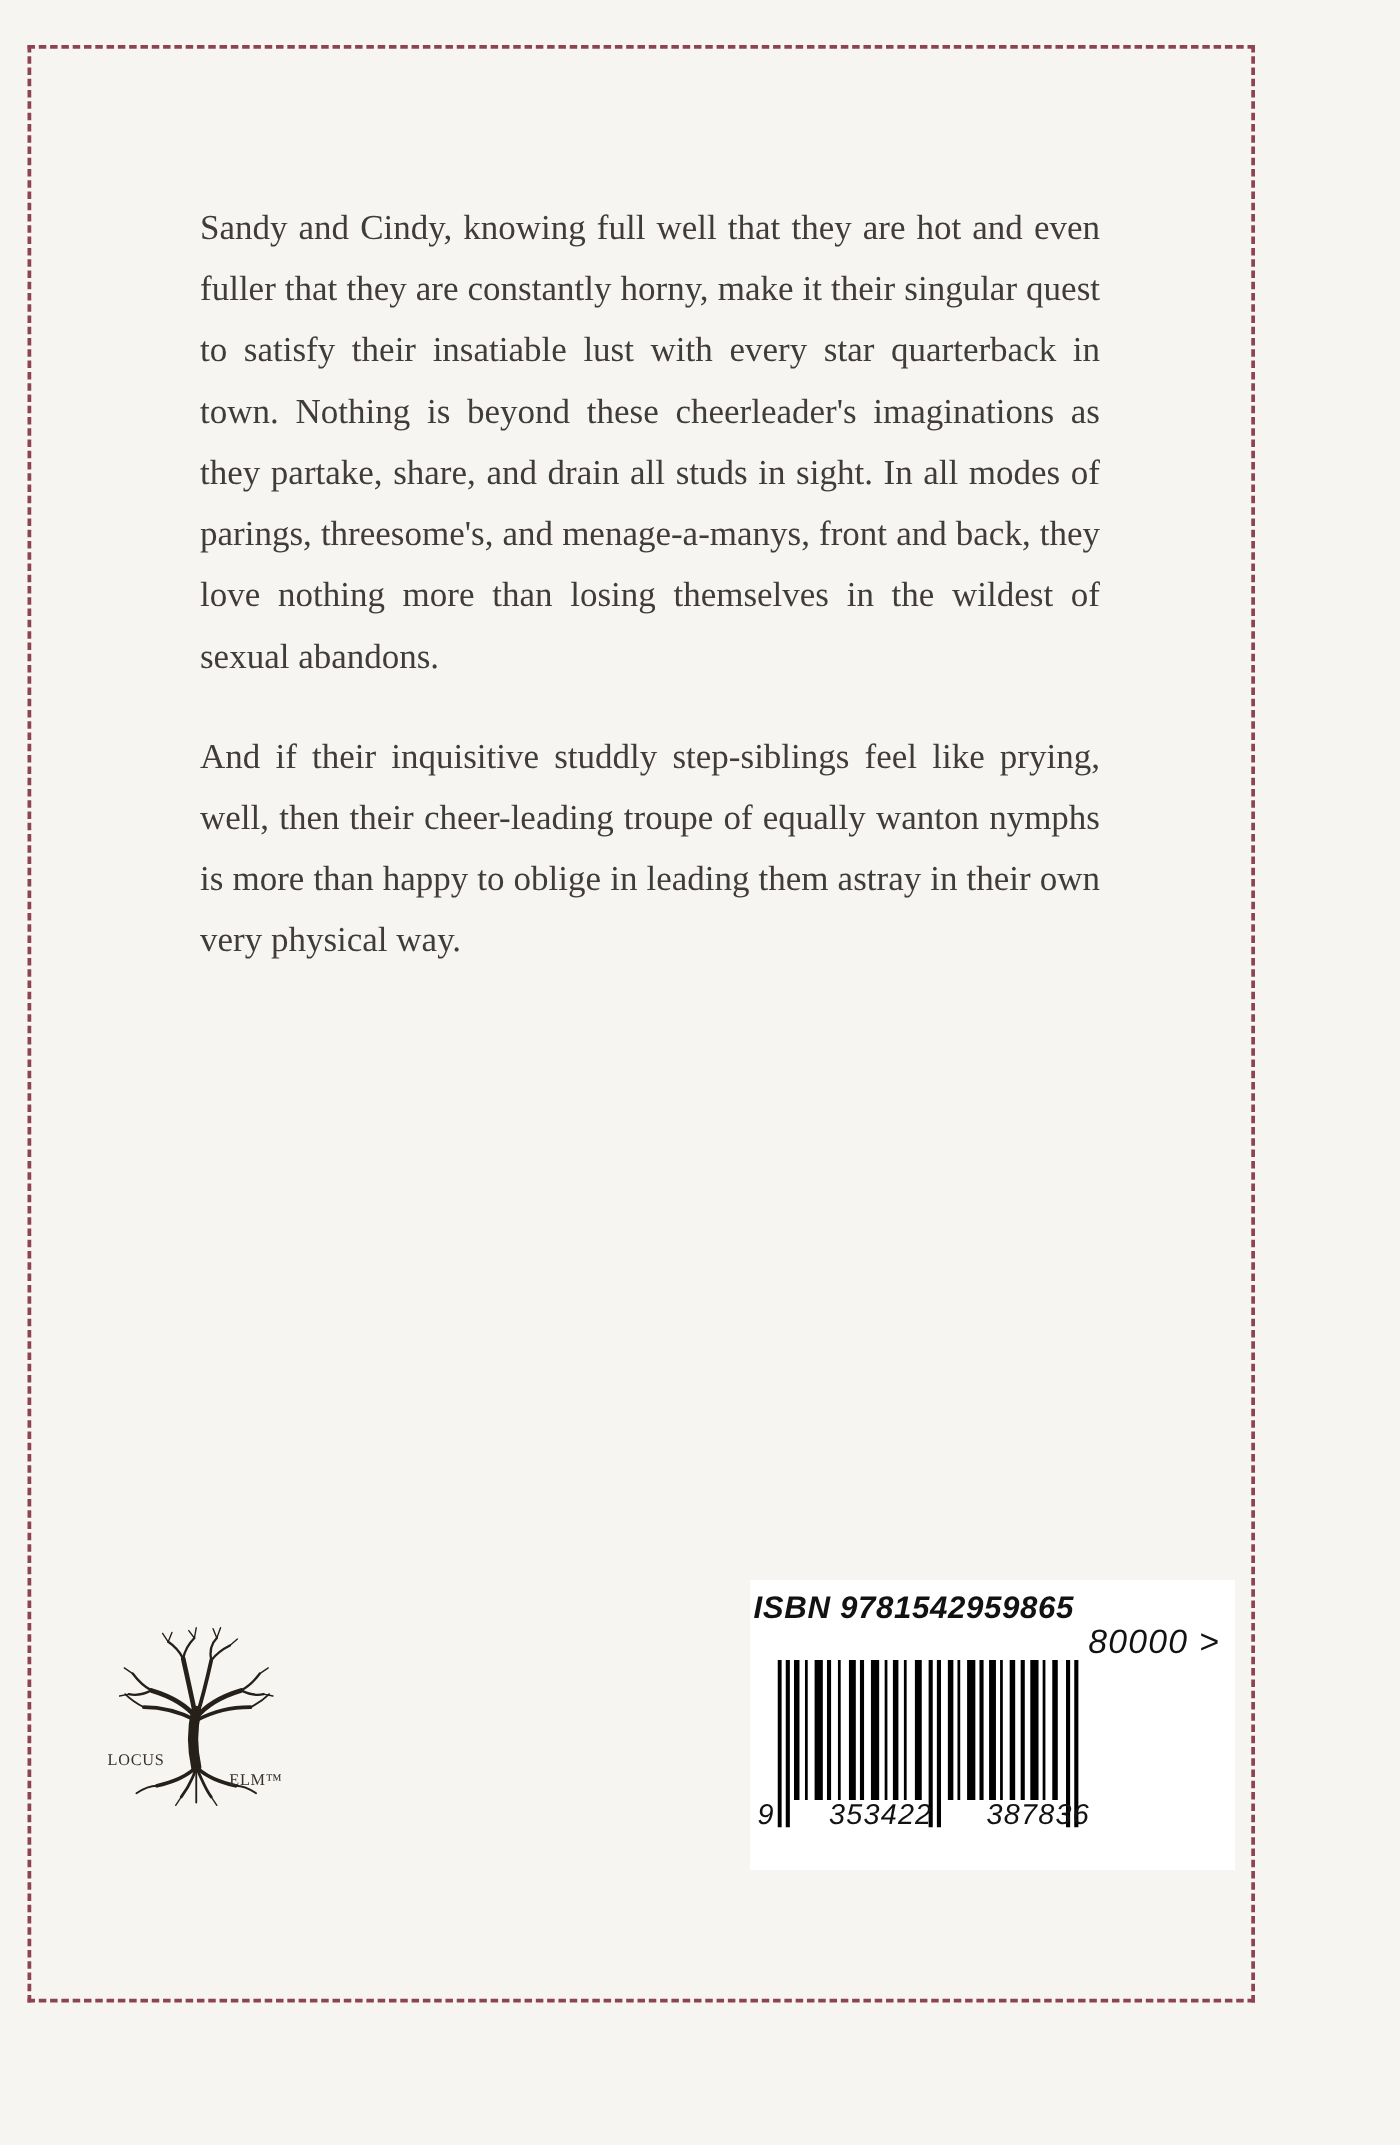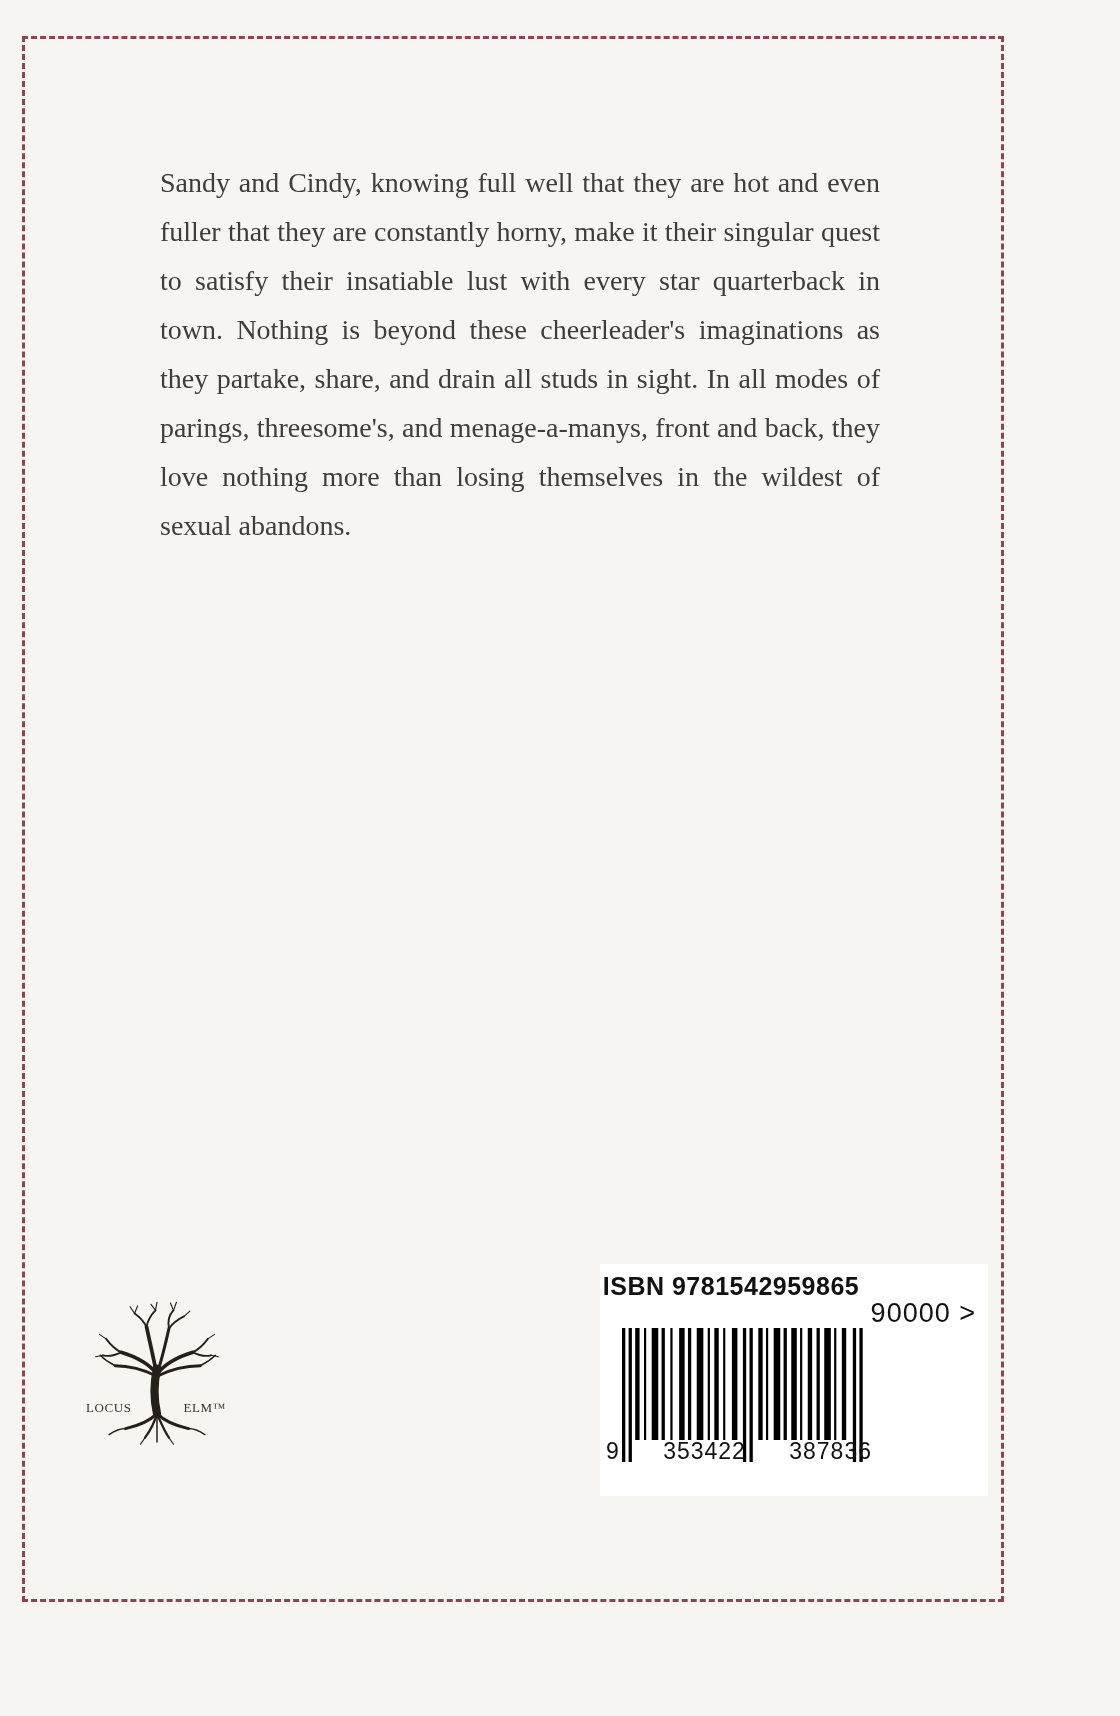--- a/index.html
+++ b/index.html
@@ -36,30 +36,31 @@
   .logo { position:absolute; left:82px; top:1288px; width:150px; height:178px; }
   .logo svg { position:absolute; left:0; top:0; width:150px; height:172px; }
   .logo-text {
     position:absolute;
     font-size:13px;
     letter-spacing:0.6px;
     color:#39302a;
     font-family:"Liberation Serif", serif;
   }
   .logo-left { left:4px; top:112px; }
-  .logo-right { right:6px; top:112px; }
+  .logo-right { right:6px; top:128px; }
 
   
   .barcode-box {
     position:absolute;
     left:600px; top:1264px;
     width:388px; height:232px;
     background:#ffffff;
     color:#121212;
     font-family:"Liberation Sans", sans-serif;
+    font-style:italic;
   }
   .isbn {
     position:absolute;
     top:8px; left:0;
     width:262px;
     text-align:center;
     font-size:25px;
     font-weight:700;
     letter-spacing:0.5px;
   }
@@ -87,20 +88,21 @@
 </style>
 </head>
 <body>
 
 <div class="page">
 
   <div class="dashed-border"></div>
 
   <div class="blurb">
     <p class="para">Sandy and Cindy, knowing full well that they are hot and even fuller that they are constantly horny, make it their singular quest to satisfy their insatiable lust with every star quarterback in town. Nothing is beyond these cheerleader's imaginations as they partake, share, and drain all studs in sight. In all modes of parings, threesome's, and menage-a-manys, front and back, they love nothing more than losing themselves in the wildest of sexual abandons.</p>
+    <p class="para">And if their inquisitive studdly step-siblings feel like prying, well, then their cheer-leading troupe of equally wanton nymphs is more than happy to oblige in leading them astray in their own very physical way.</p>
   </div>
 
   <div class="logo">
     <svg viewBox="0 0 200 230" aria-hidden="true">
       <g fill="none" stroke="#26201a" stroke-linecap="round">
         <path d="M100,168 C96,150 95,130 100,108" stroke-width="11"></path>
         <path d="M100,115 C88,100 72,92 52,86" stroke-width="5"></path>
         <path d="M100,115 C112,100 128,92 148,86" stroke-width="5"></path>
         <path d="M99,112 C94,88 90,70 86,52" stroke-width="5"></path>
         <path d="M101,112 C108,90 112,72 116,54" stroke-width="4"></path>
@@ -137,21 +139,21 @@
         <path d="M116,200 L122,209" stroke-width="1.5"></path>
         <path d="M100,168 L100,206" stroke-width="2"></path>
       </g>
     </svg>
     <span class="logo-text logo-left">LOCUS</span>
     <span class="logo-text logo-right">ELM™</span>
   </div>
 
   <div class="barcode-box">
     <div class="isbn">ISBN 9781542959865</div>
-    <div class="price"><span>90000</span> <span>&gt;</span></div>
+    <div class="price"><span>80000</span> <span>&gt;</span></div>
     <svg class="bars" viewBox="0 0 222 134" preserveAspectRatio="none" aria-hidden="true">
       <g fill="#000000">
         <rect x="0" y="0" width="3" height="134"></rect>
         <rect x="6" y="0" width="3" height="134"></rect>
         <rect x="12" y="0" width="4" height="112"></rect>
         <rect x="20" y="0" width="2" height="112"></rect>
         <rect x="27" y="0" width="6" height="112"></rect>
         <rect x="36" y="0" width="3" height="112"></rect>
         <rect x="44" y="0" width="2" height="112"></rect>
         <rect x="52" y="0" width="5" height="112"></rect>

